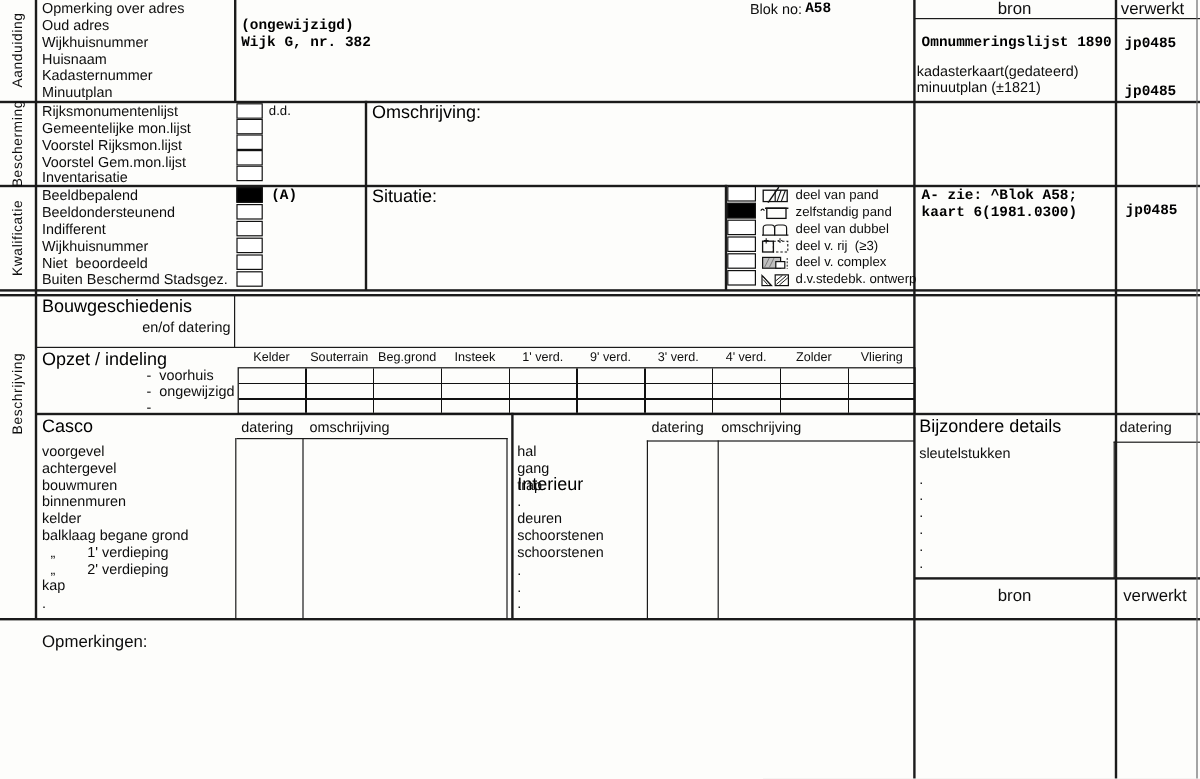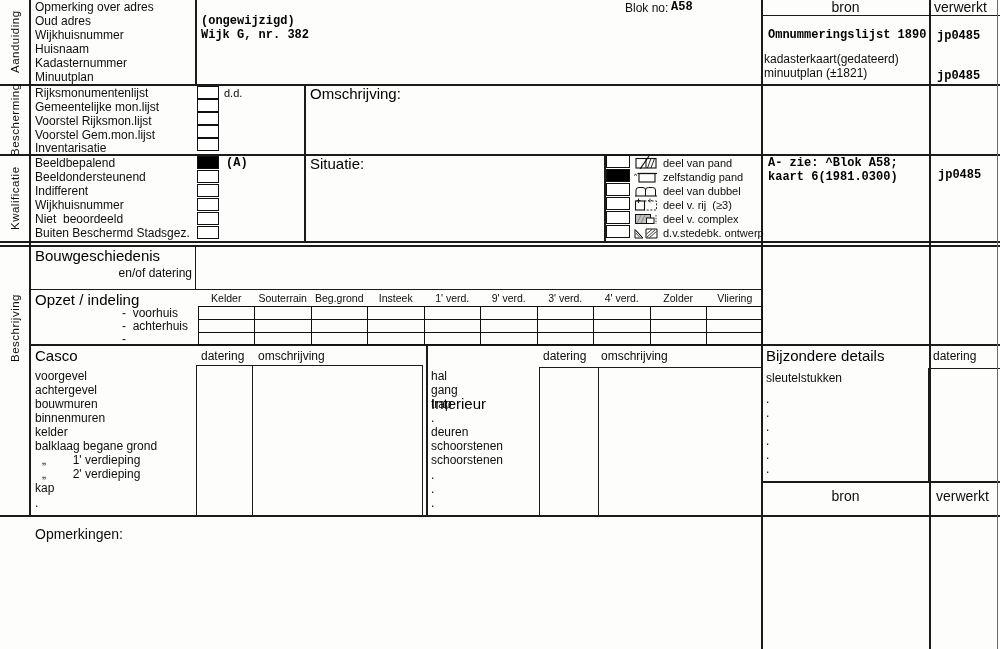--- a/index.html
+++ b/index.html
@@ -208,21 +208,21 @@
     <span>Beg.grond</span>
     <span>Insteek</span>
     <span>1' verd.</span>
     <span>9' verd.</span>
     <span>3' verd.</span>
     <span>4' verd.</span>
     <span>Zolder</span>
     <span>Vliering</span>
   </div>
   <div class="lbl" style="left:122px;top:307px;">-  voorhuis</div>
-  <div class="lbl" style="left:122px;top:320px;">-  achterhuis</div>
+  <div class="lbl" style="left:122px;top:320px;">-  ongewijzigd</div>
   <div class="lbl" style="left:122px;top:333px;">-</div>
   <div class="ogrid"></div>
 
   <div class="title" style="left:35px;top:348px;">Casco</div>
   <div class="lbl" style="left:201px;top:350px;">datering</div>
   <div class="lbl" style="left:258px;top:350px;">omschrijving</div>
   <div class="lbl" style="left:35px;top:370px;">voorgevel</div>
   <div class="lbl" style="left:35px;top:384px;">achtergevel</div>
   <div class="lbl" style="left:35px;top:398px;">bouwmuren</div>
   <div class="lbl" style="left:35px;top:412px;">binnenmuren</div>

